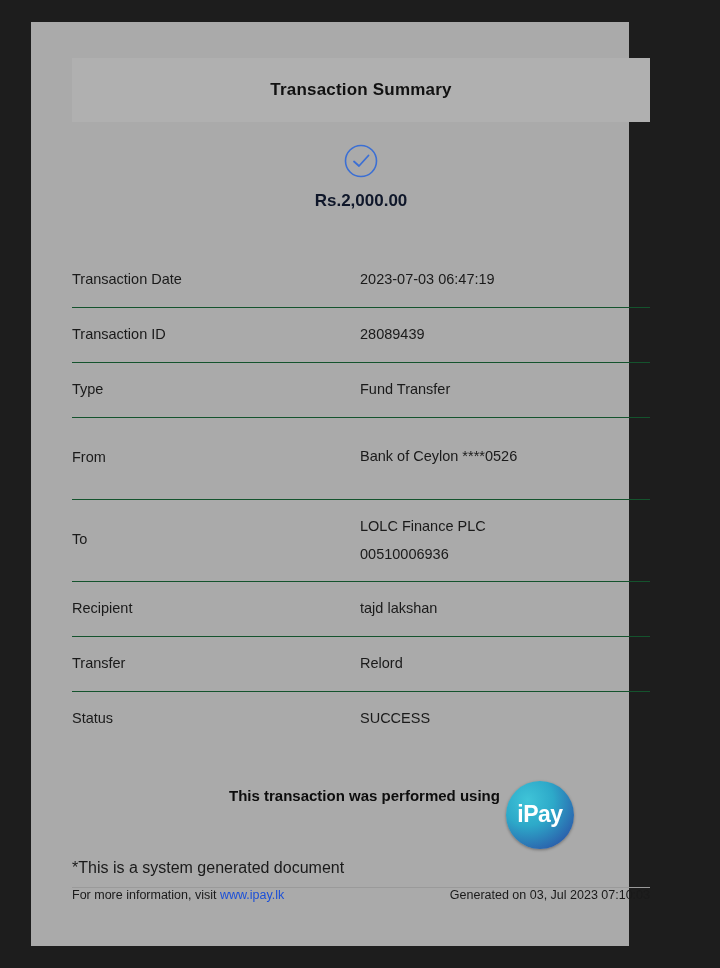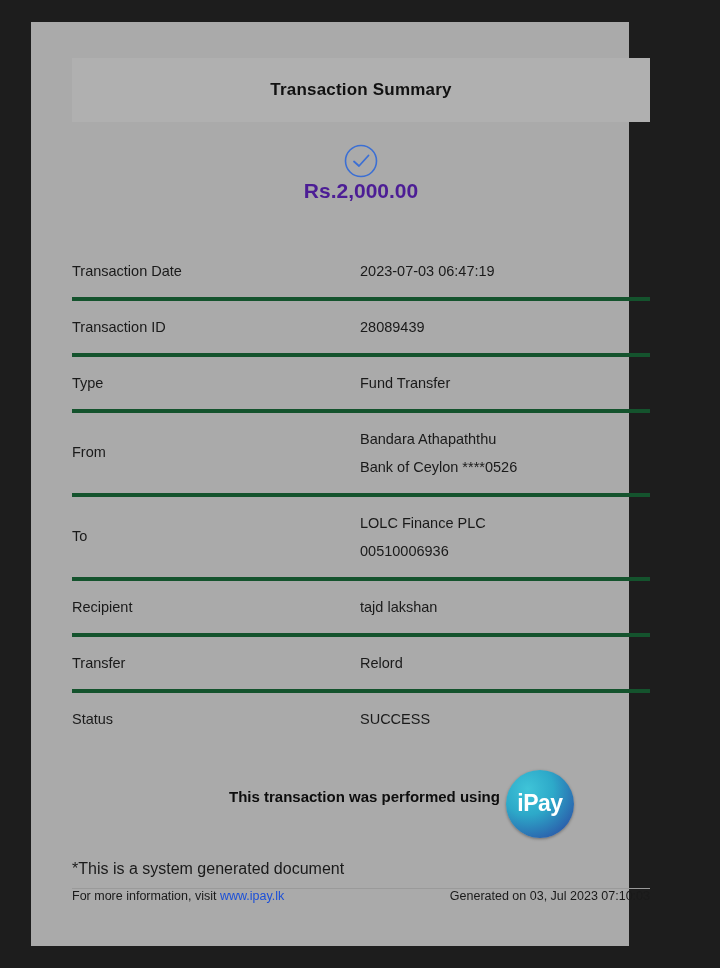--- a/index.html
+++ b/index.html
@@ -44,32 +44,33 @@
   .check-wrap {
     margin-top: 21px;
     display: flex;
     justify-content: center;
   }
   .check-circle {
     width: 36px;
     height: 36px;
   }
   .amount {
+    margin-top: 12px;
     text-align: center;
-    font-size: 21px;
-    font-weight: bold;
-    color: #4c1d95;
+    font-size: 17px;
+    font-weight: bold;
+    color: #0f172a;
   }
   .rows {
     margin-top: 42px;
   }
   .row {
     display: flex;
     align-items: flex-start;
-    border-bottom: 4px solid #14532d;
+    border-bottom: 1px solid #14532d;
     min-height: 55px;
     box-sizing: border-box;
   }
   .row .label {
     width: 288px;
     font-size: 14.5px;
     color: #1a1a1a;
     padding-top: 18px;
     padding-bottom: 18px;
   }
@@ -101,21 +102,21 @@
     position: absolute;
     left: 157px;
     top: 22px;
     font-size: 15px;
     font-weight: bold;
     color: #0d0d0d;
   }
   .ipay-logo {
     position: absolute;
     left: 434px;
-    top: 4px;
+    top: 16px;
     width: 68px;
     height: 68px;
     border-radius: 50%;
     background: radial-gradient(circle at 32% 28%, #3fc4d8 0%, #2da9c9 38%, #2b63ad 78%, #27408f 100%);
     display: flex;
     align-items: center;
     justify-content: center;
     box-shadow: 0 1px 3px rgba(0,0,0,0.35);
   }
   .ipay-logo .mark {
@@ -178,21 +179,20 @@
       </div>
 
       <div class="row">
         <div class="label">Type</div>
         <div class="value">Fund Transfer</div>
       </div>
 
       <div class="row two-line">
         <div class="label">From</div>
         <div class="value">
-          <div>Bandara Athapaththu</div>
           <div class="line2">Bank of Ceylon ****0526</div>
         </div>
       </div>
 
       <div class="row two-line">
         <div class="label">To</div>
         <div class="value">
           <div>LOLC Finance PLC</div>
           <div class="line2">00510006936</div>
         </div>

